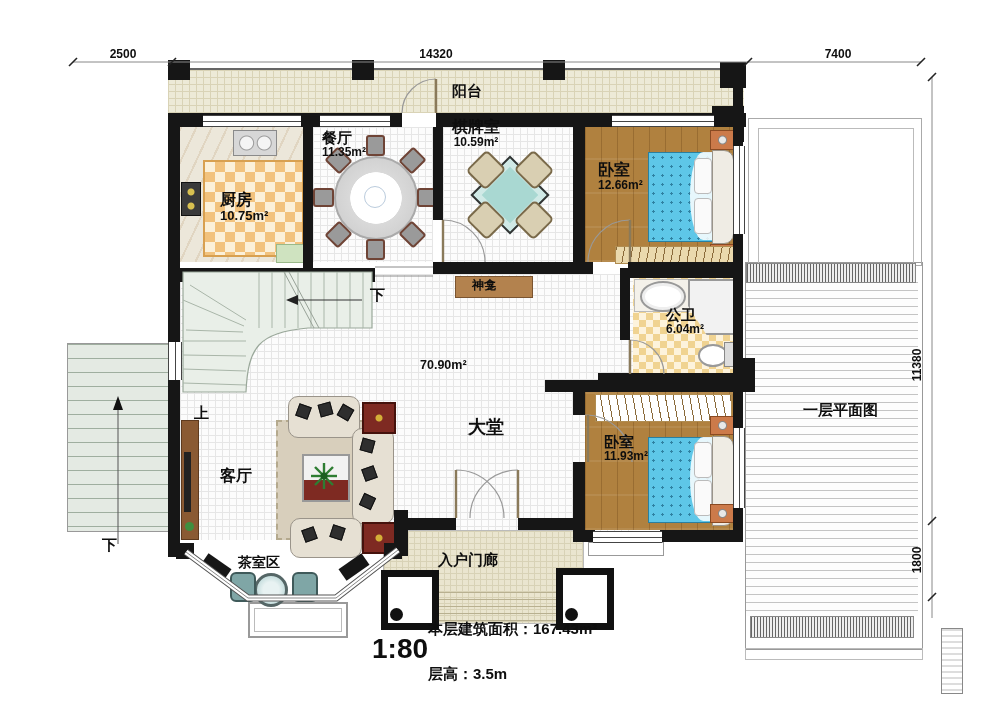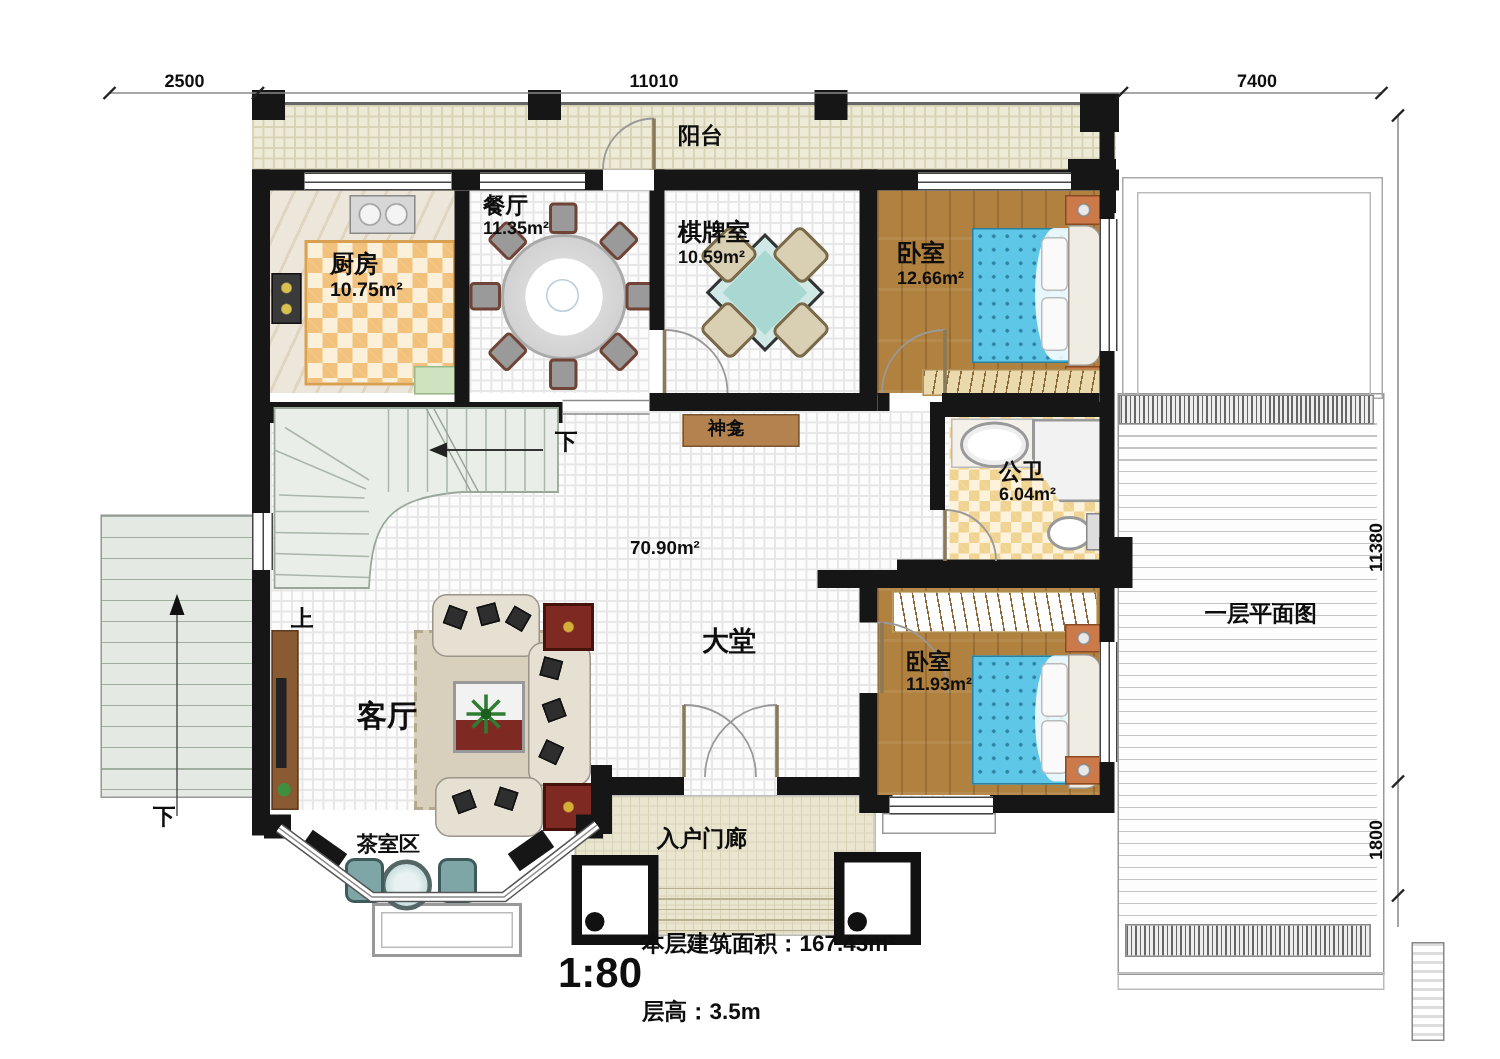--- a/index.html
+++ b/index.html
@@ -274,52 +274,52 @@
     <g stroke="#2e7d32" stroke-width="2.4">
       <line x1="315" y1="467" x2="333" y2="485"></line>
         <line x1="333" y1="467" x2="315" y2="485"></line>
       <line x1="324" y1="463" x2="324" y2="489"></line>
         <line x1="311" y1="476" x2="337" y2="476"></line>
       <circle cx="324" cy="476" r="3.5" fill="#1b5e20" stroke="none"></circle>
     </g>
   </svg>
 
   <div class="dim" style="left:98px;top:47px;width:50px;text-align:center;">2500</div>
-  <div class="dim" style="left:405px;top:47px;width:62px;text-align:center;">11010</div>
+  <div class="dim" style="left:405px;top:47px;width:62px;text-align:center;">14320</div>
   <div class="dim" style="left:810px;top:47px;width:56px;text-align:center;">7400</div>
   <div class="dim" style="left:887px;top:358px;width:60px;text-align:center;transform:rotate(-90deg);">11380</div>
   <div class="dim" style="left:889px;top:553px;width:56px;text-align:center;transform:rotate(-90deg);">1800</div>
 
   <div class="lbl" style="left:452px;top:83px;font-size:15px;">阳台</div>
   <div class="lbl" style="left:322px;top:130px;font-size:15px;">
     <div>餐厅</div>
     <div style="font-size:12px;">11.35m²</div>
   </div>
-  <div class="lbl" style="left:452px;top:148px;font-size:16px;">
+  <div class="lbl" style="left:452px;top:119px;font-size:16px;text-align:center;">
     <div>棋牌室</div>
     <div style="font-size:12px;">10.59m²</div>
   </div>
   <div class="lbl" style="left:598px;top:162px;font-size:16px;">
     <div>卧室</div>
     <div style="font-size:12px;">12.66m²</div>
   </div>
-  <div class="lbl" style="left:220px;top:169px;font-size:16px;">
+  <div class="lbl" style="left:220px;top:192px;font-size:16px;">
     <div>厨房</div>
     <div style="font-size:13px;">10.75m²</div>
   </div>
   <div class="lbl" style="left:472px;top:279px;font-size:12px;">神龛</div>
   <div class="lbl" style="left:666px;top:307px;font-size:15px;">
     <div>公卫</div>
     <div style="font-size:12px;">6.04m²</div>
   </div>
   <div class="lbl" style="left:420px;top:359px;font-size:12.5px;">70.90m²</div>
   <div class="lbl" style="left:468px;top:418px;font-size:18px;">大堂</div>
   <div class="lbl" style="left:370px;top:287px;font-size:15px;">下</div>
   <div class="lbl" style="left:194px;top:405px;font-size:15px;">上</div>
-  <div class="lbl" style="left:238px;top:468px;font-size:20px;">客厅</div>
+  <div class="lbl" style="left:220px;top:468px;font-size:16px;">客厅</div>
   <div class="lbl" style="left:604px;top:434px;font-size:15px;">
     <div>卧室</div>
     <div style="font-size:12px;">11.93m²</div>
   </div>
   <div class="lbl" style="left:803px;top:402px;font-size:15px;">一层平面图</div>
   <div class="lbl" style="left:238px;top:555px;font-size:14px;background:rgba(255,255,255,.6);">茶室区</div>
   <div class="lbl" style="left:438px;top:552px;font-size:15px;">入户门廊</div>
   <div class="lbl" style="left:102px;top:537px;font-size:15px;">下</div>
 
   <div class="lbl" style="left:372px;top:634px;font-size:28px;">1:80</div>

